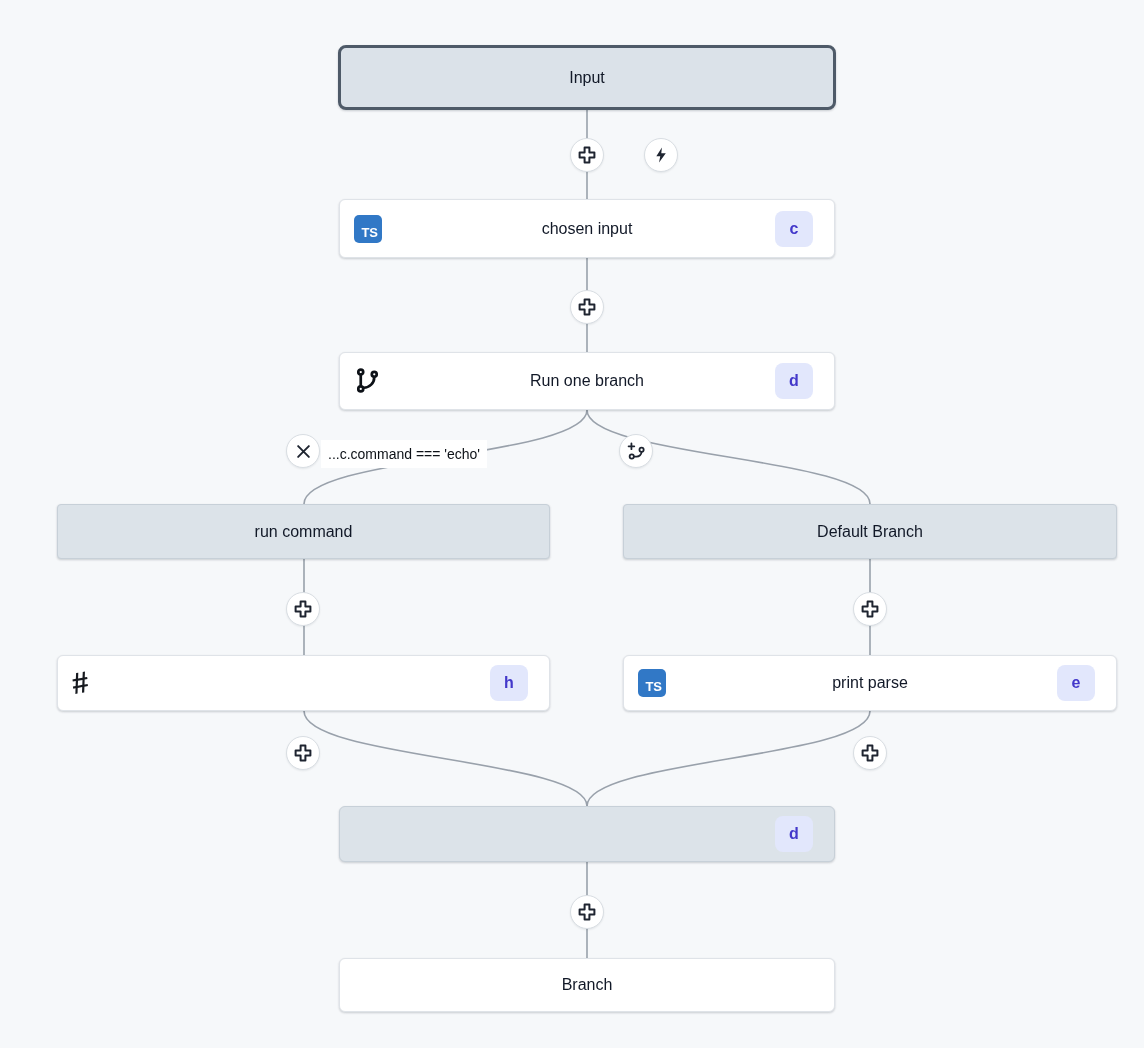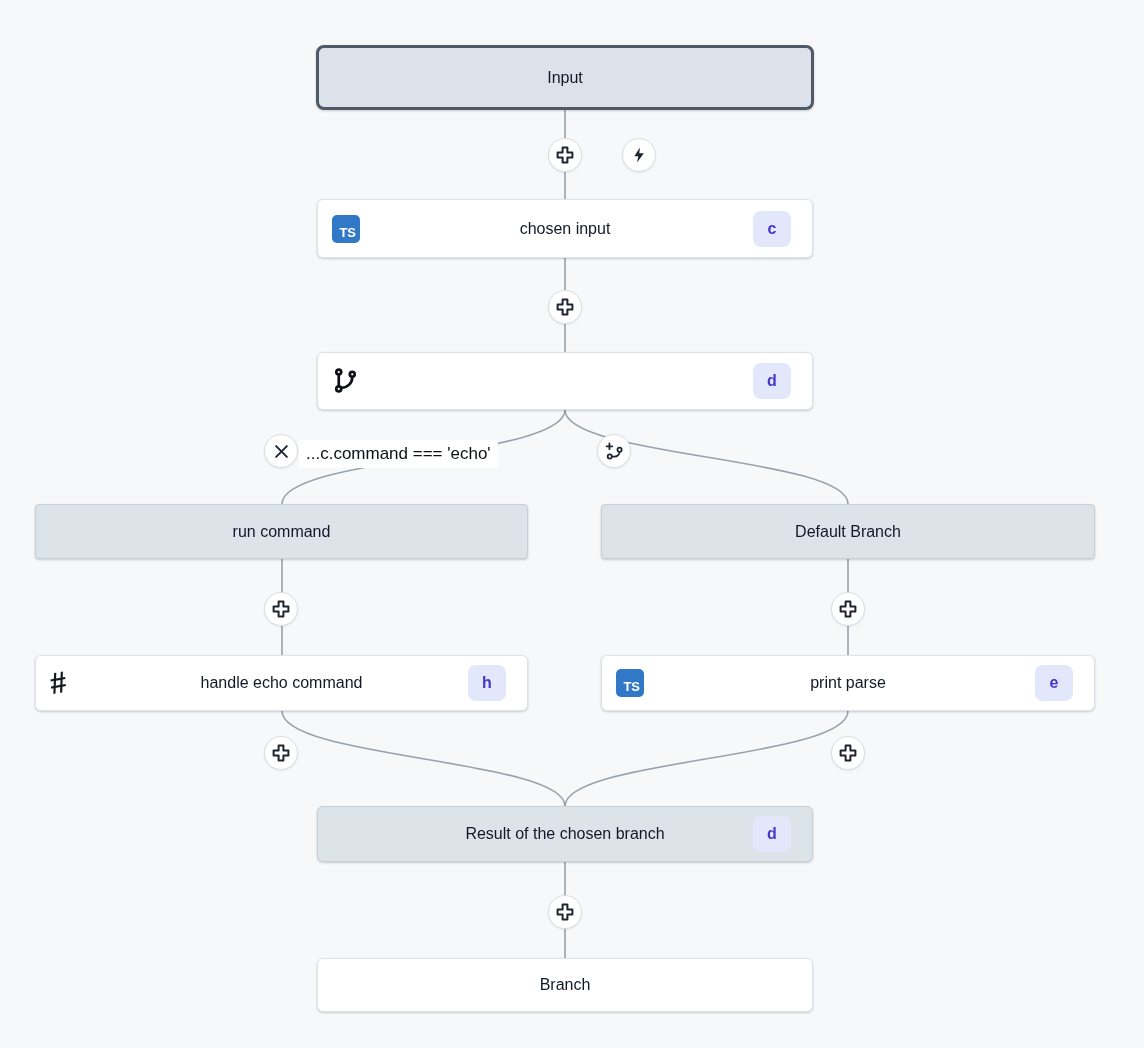--- a/index.html
+++ b/index.html
@@ -2,21 +2,21 @@
 <html><head>
 <meta charset="utf-8">
 <style>
   html,body{margin:0;padding:0;}
   body{
     width:1144px;height:1048px;position:relative;overflow:hidden;
     background:#f6f8fa;
     font-family:"Liberation Sans","DejaVu Sans",sans-serif;
     color:#111827;
   }
-  .canvas{position:absolute;inset:0;}
+  .canvas{position:absolute;inset:0;margin-left:22px;}
   svg.edges{position:absolute;left:0;top:0;pointer-events:none;}
   .edge{fill:none;stroke:#99a1ab;stroke-width:1.6px;}
 
   .node{
     position:absolute;display:flex;align-items:center;justify-content:center;
     box-sizing:border-box;font-size:16px;
     box-shadow:0 1px 2px rgba(16,24,40,.12),0 1px 3px rgba(16,24,40,.08);
     cursor:pointer;
   }
   .node-input{
@@ -51,21 +51,21 @@
   }
   .circle-btn{
     position:absolute;width:34px;height:34px;border-radius:50%;
     background:#ffffff;border:1px solid #d9dee3;box-sizing:border-box;
     display:flex;align-items:center;justify-content:center;
     box-shadow:0 1px 2px rgba(16,24,40,.08);cursor:pointer;
   }
   .cond-label{
     position:absolute;left:299px;top:440px;height:28px;
     background:#ffffff;display:flex;align-items:center;
-    padding:0 7px;font-size:17px;color:#0d1117;white-space:nowrap;
+    padding:0 7px;font-size:14px;color:#0d1117;white-space:nowrap;
   }
 </style>
 </head>
 <body>
 
 <div class="canvas">
 
   <svg class="edges" width="1144" height="1048">
     <path class="edge" d="M565 110 V199"></path>
     <path class="edge" d="M565 258 V352"></path>
@@ -116,20 +116,21 @@
   <div class="node node-white" style="left:317px;top:352px;width:496px;height:58px;">
     <span class="node-left-icon">
       <svg width="27" height="27" viewBox="0 0 24 24" fill="none" stroke="#0d1117" stroke-width="2.4" stroke-linecap="round">
         <circle cx="6" cy="4" r="2.2"></circle>
         <circle cx="18" cy="6" r="2.2"></circle>
         <circle cx="6" cy="19" r="2.2"></circle>
         <path d="M6 6.6 V16.4"></path>
         <path d="M18 8.6 A9.4 9.4 0 0 1 8.6 18"></path>
       </svg>
     </span>
+    <span class="node-title">Run one branch</span>
     <span class="badge">d</span>
   </div>
 
   <div class="circle-btn" style="left:264px;top:434px;">
     <span style="display:flex;">
       <svg width="15" height="15" viewBox="0 0 14 14">
           <path d="M2 2 L12 12 M12 2 L2 12" stroke="#1e2430" stroke-width="1.8" stroke-linecap="round"></path>
         </svg>
     </span>
   </div>
@@ -167,21 +168,20 @@
       <svg width="20" height="20" viewBox="0 0 20 20">
           <path d="M7.6 2.6 h4.8 v5 h5 v4.8 h-5 v5 h-4.8 v-5 h-5 V7.6 h5 Z" fill="#ffffff" stroke="#1e2430" stroke-width="2" stroke-linejoin="round"></path>
         </svg>
     </span>
   </div>
 
   <div class="node node-white" style="left:35px;top:655px;width:493px;height:56px;">
     <span class="node-left-icon" style="top:50%;">
       <span class="hash-icon" style="transform:rotate(-10deg);">#</span>
     </span>
-    <span class="node-title">handle echo command</span>
     <span class="badge">h</span>
   </div>
 
   <div class="node node-white" style="left:601px;top:655px;width:494px;height:56px;">
     <span class="node-left-icon">
       <span class="ts-icon">TS</span>
     </span>
     <span class="node-title">print parse</span>
     <span class="badge">e</span>
   </div>
@@ -195,21 +195,20 @@
   </div>
   <div class="circle-btn" style="left:831px;top:736px;">
     <span style="display:flex;">
       <svg width="20" height="20" viewBox="0 0 20 20">
           <path d="M7.6 2.6 h4.8 v5 h5 v4.8 h-5 v5 h-4.8 v-5 h-5 V7.6 h5 Z" fill="#ffffff" stroke="#1e2430" stroke-width="2" stroke-linejoin="round"></path>
         </svg>
     </span>
   </div>
 
   <div class="node node-gray" style="left:317px;top:806px;width:496px;height:56px;border-radius:6px;">
-    <span class="node-title">Result of the chosen branch</span>
     <span class="badge">d</span>
   </div>
 
   <div class="circle-btn" style="left:548px;top:895px;">
     <span style="display:flex;">
       <svg width="20" height="20" viewBox="0 0 20 20">
           <path d="M7.6 2.6 h4.8 v5 h5 v4.8 h-5 v5 h-4.8 v-5 h-5 V7.6 h5 Z" fill="#ffffff" stroke="#1e2430" stroke-width="2" stroke-linejoin="round"></path>
         </svg>
     </span>
   </div>

